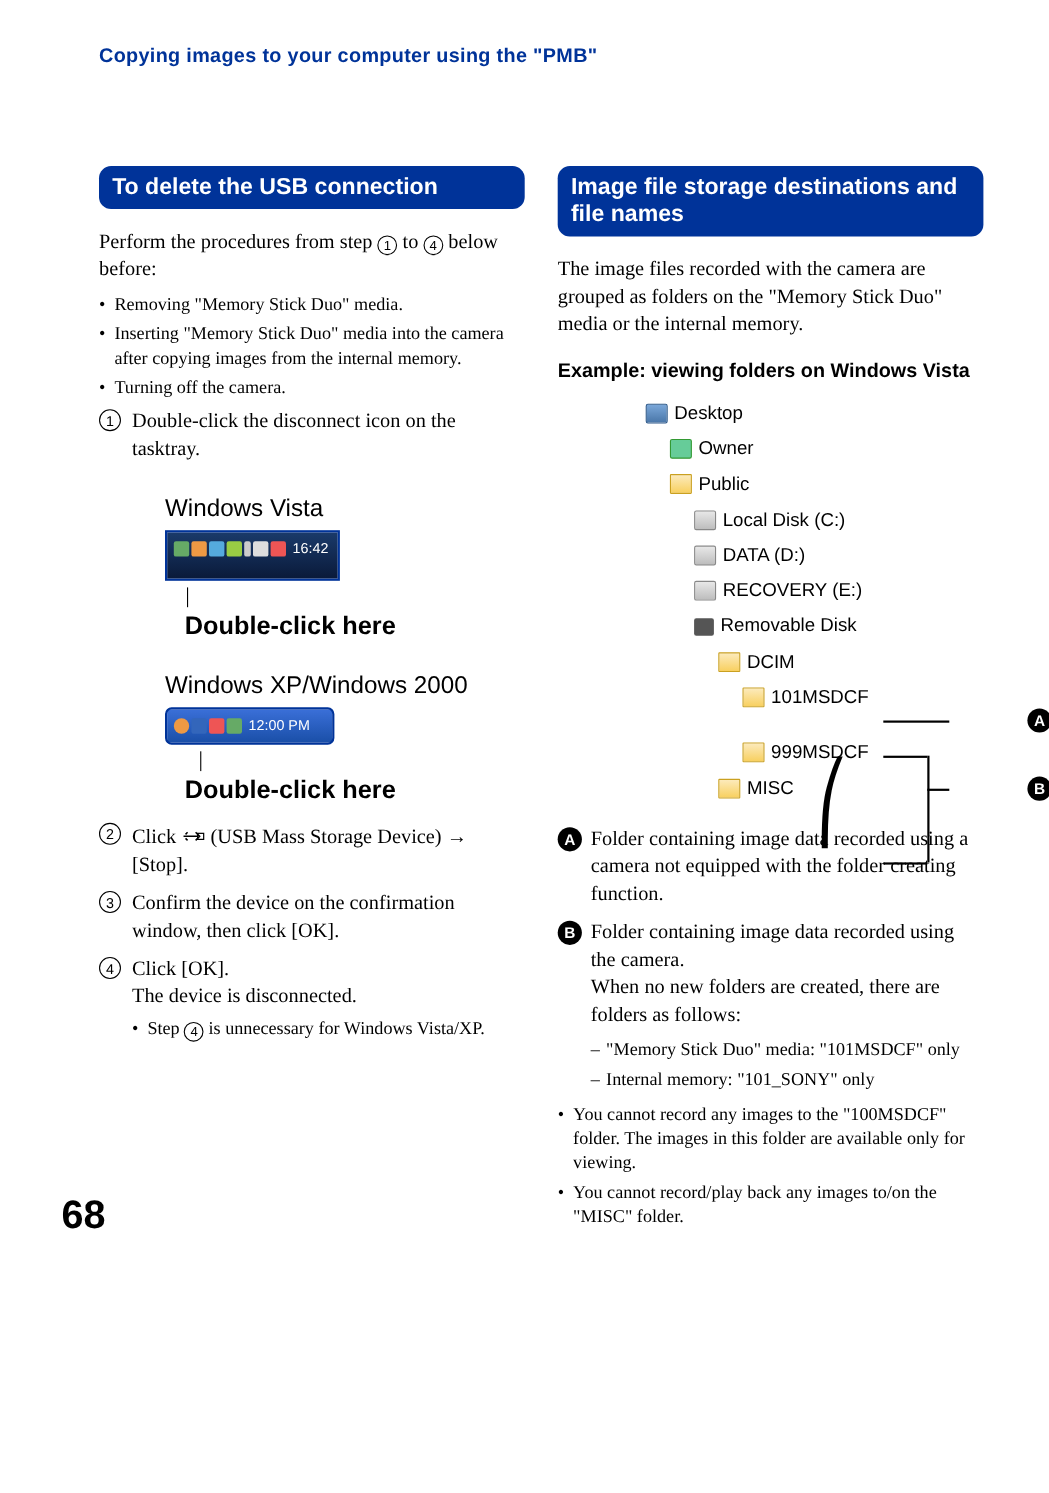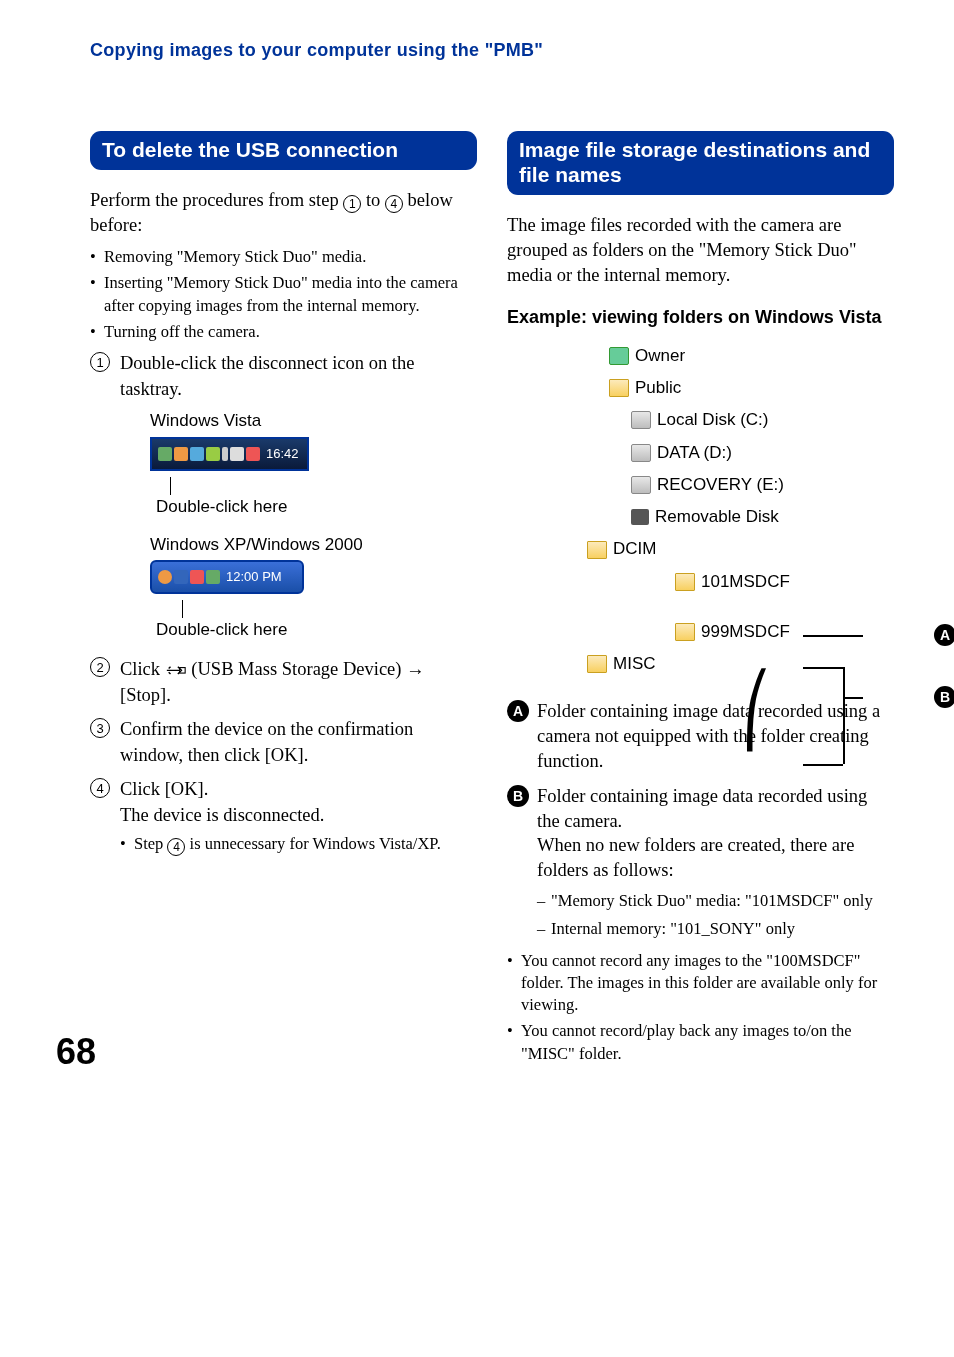--- a/index.html
+++ b/index.html
@@ -15,21 +15,21 @@
     box-sizing: border-box;
     width: 954px;
     position: relative;
   }
   .header-running {
     font-family: Arial, Helvetica, sans-serif;
     font-weight: bold;
     letter-spacing: 0.3px;
     color: #003399;
     font-size: 18px;
-    margin-bottom: 70px;
+    margin-bottom: 90px;
   }
   .columns {
     display: flex;
     gap: 30px;
   }
   .col {
     flex: 1;
     min-width: 0;
   }
   .blue-bar {
@@ -102,30 +102,30 @@
     border-radius: 50%;
     text-align: center;
     line-height: 17px;
     font-family: Arial, sans-serif;
     font-size: 12px;
     vertical-align: -2px;
     box-sizing: border-box;
   }
   .sub-label {
     font-family: Arial, Helvetica, sans-serif;
-    font-size: 17px;
-    margin-top: 6px;
+    font-size: 22px;
+    margin-top: 24px;
     margin-left: 30px;
   }
   .tasktray-box {
     margin: 4px 0 6px 30px;
     border: 2px solid #003399;
     display: inline-block;
     background: linear-gradient(#1a3a6a, #0a1a3a);
-    padding: 2px 8px 2px 6px;
+    padding: 2px 8px 14px 6px;
     position: relative;
   }
   .tasktray-icons {
     display: flex;
     align-items: center;
     gap: 2px;
     height: 26px;
   }
   .tray-icon {
     width: 14px;
@@ -154,23 +154,24 @@
     margin-left: 50px;
   }
   .pointer-line-xp {
     width: 1px;
     height: 18px;
     background: #000;
     margin-left: 62px;
   }
   .callout-text {
     font-family: Arial, Helvetica, sans-serif;
-    font-size: 17px;
-    margin-left: 36px;
+    font-size: 23px;
+    margin-left: 48px;
     margin-bottom: 14px;
+    font-weight: bold;
   }
   .usb-icon {
     display: inline-block;
     width: 22px;
     vertical-align: -2px;
   }
   .arrow {
     font-family: Arial, sans-serif;
     font-weight: bold;
   }
@@ -247,21 +248,21 @@
     border: 1px solid #2a5789;
     border-radius: 2px;
   }
   .user-icon {
     background: #6c9;
     border: 1px solid #393;
     border-radius: 2px;
   }
   .ind1 { margin-left: 22px; }
   .ind2 { margin-left: 44px; }
-  .ind3 { }
+  .ind3 { margin-left: 66px; }
   .ind4 { margin-left: 88px; }
   .letter-badge {
     display: inline-block;
     width: 22px;
     height: 22px;
     background: #000;
     color: #fff;
     border-radius: 50%;
     text-align: center;
     line-height: 22px;
@@ -444,20 +445,24 @@
     </div>
 
     <div class="col">
       <div class="blue-bar">Image file storage destinations and file names</div>
 
       <p class="body-text">The image files recorded with the camera are grouped as folders on the "Memory Stick Duo" media or the internal memory.</p>
 
       <div class="example-head">Example: viewing folders on Windows Vista</div>
 
       <div class="folder-tree">
+        <div class="tree-row">
+            <span class="tree-icon comp-icon"></span>
+            <span>Desktop</span>
+          </div>
         <div class="tree-row ind1">
             <span class="tree-icon user-icon"></span>
             <span>Owner</span>
           </div>
         <div class="tree-row ind1">
             <span class="tree-icon folder-icon"></span>
             <span>Public</span>
           </div>
         <div class="tree-row ind2">
             <span class="tree-icon disk-icon"></span>

